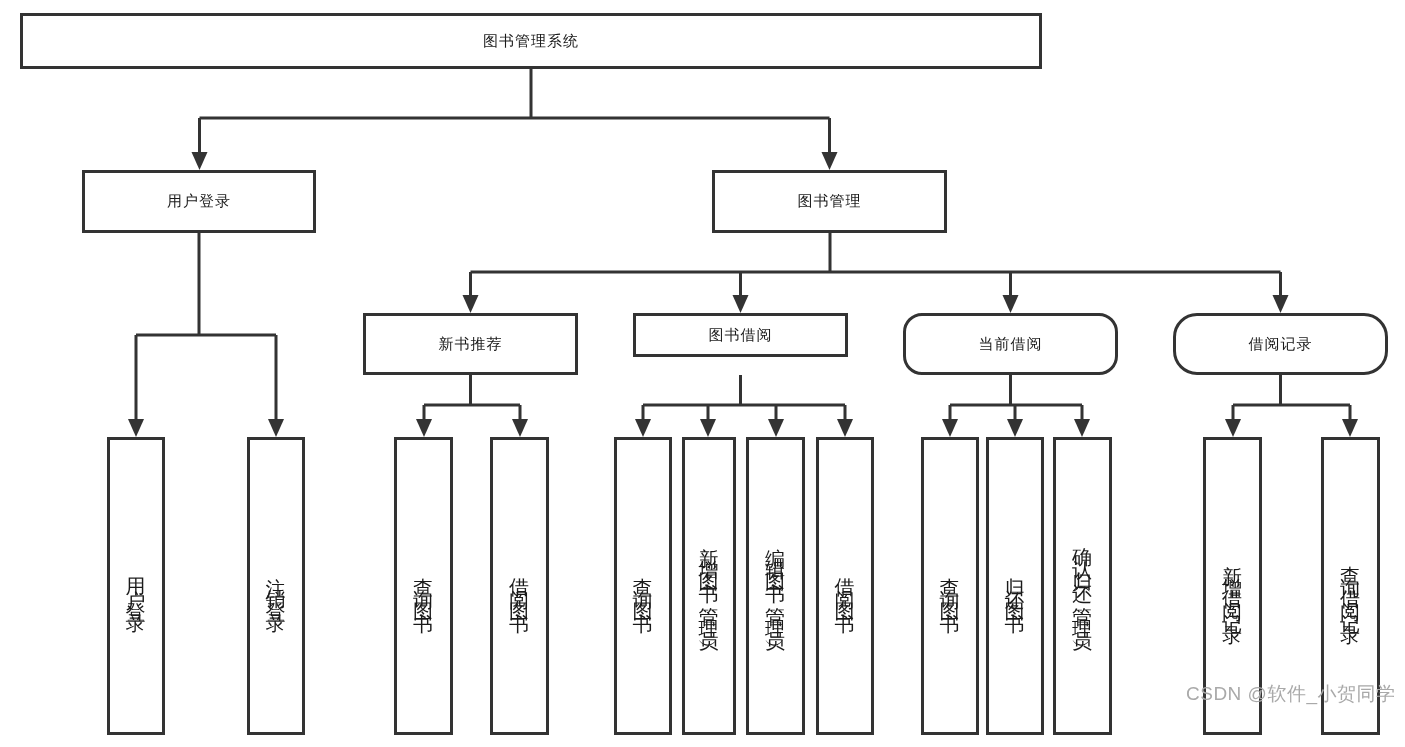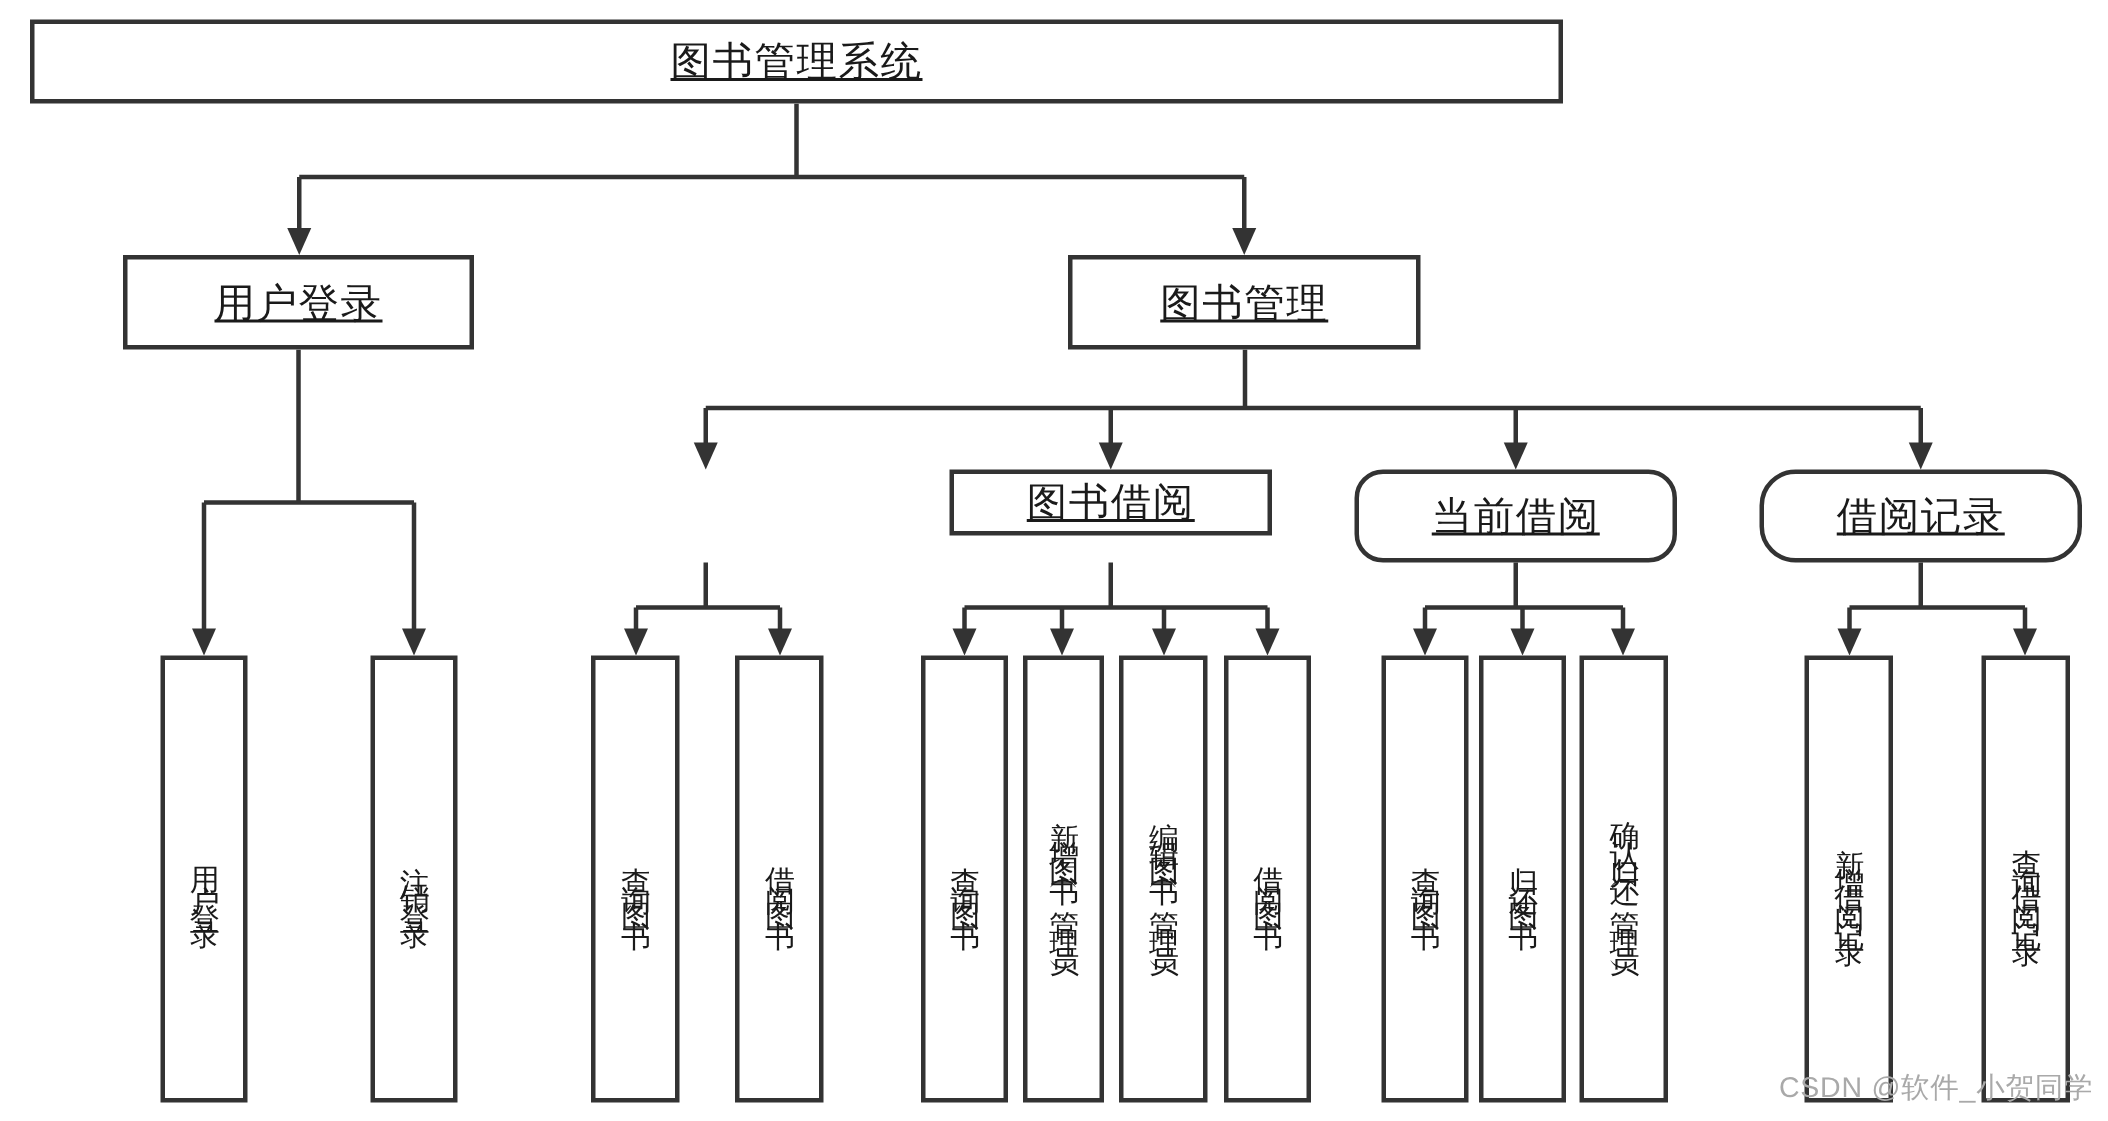--- a/index.html
+++ b/index.html
@@ -26,37 +26,36 @@
   .node {
     position: absolute;
     box-sizing: border-box;
     border: 3px solid var(--line);
     background: #fff;
     display: flex;
     align-items: center;
     justify-content: center;
   }
   .hnode .label {
-    font-size: 27px;
+    font-size: 15px;
     letter-spacing: 1px;
     white-space: nowrap;
-    text-decoration: underline;
   }
   .vnode .label {
     writing-mode: vertical-rl;
     text-orientation: mixed;
     font-size: 20px;
     letter-spacing: 12px;
     line-height: 1;
     white-space: nowrap;
   }
   .watermark {
     position: absolute;
     left: 1186px;
-    top: 712px;
+    top: 681px;
     font-size: 19px;
     letter-spacing: 0.5px;
     color: var(--wm);
     white-space: nowrap;
     z-index: 5;
   }
 </style>
 </head>
 <body>
 
@@ -106,20 +105,23 @@
     <span class="label">图书管理系统</span>
   </div>
 
   <div class="node hnode" style="left:82px; top:170px; width:234px; height:63px;">
     <span class="label">用户登录</span>
   </div>
   <div class="node hnode" style="left:712px; top:170px; width:235px; height:63px;">
     <span class="label">图书管理</span>
   </div>
 
+  <div class="node hnode" style="left:363px; top:313px; width:215px; height:62px;">
+    <span class="label">新书推荐</span>
+  </div>
   <div class="node hnode" style="left:633px; top:313px; width:215px; height:44px;">
     <span class="label">图书借阅</span>
   </div>
   <div class="node hnode" style="left:903px; top:313px; width:215px; height:62px;border-radius:19px;">
     <span class="label">当前借阅</span>
   </div>
   <div class="node hnode" style="left:1173px; top:313px; width:215px; height:62px;border-radius:24px;">
     <span class="label">借阅记录</span>
   </div>
 

